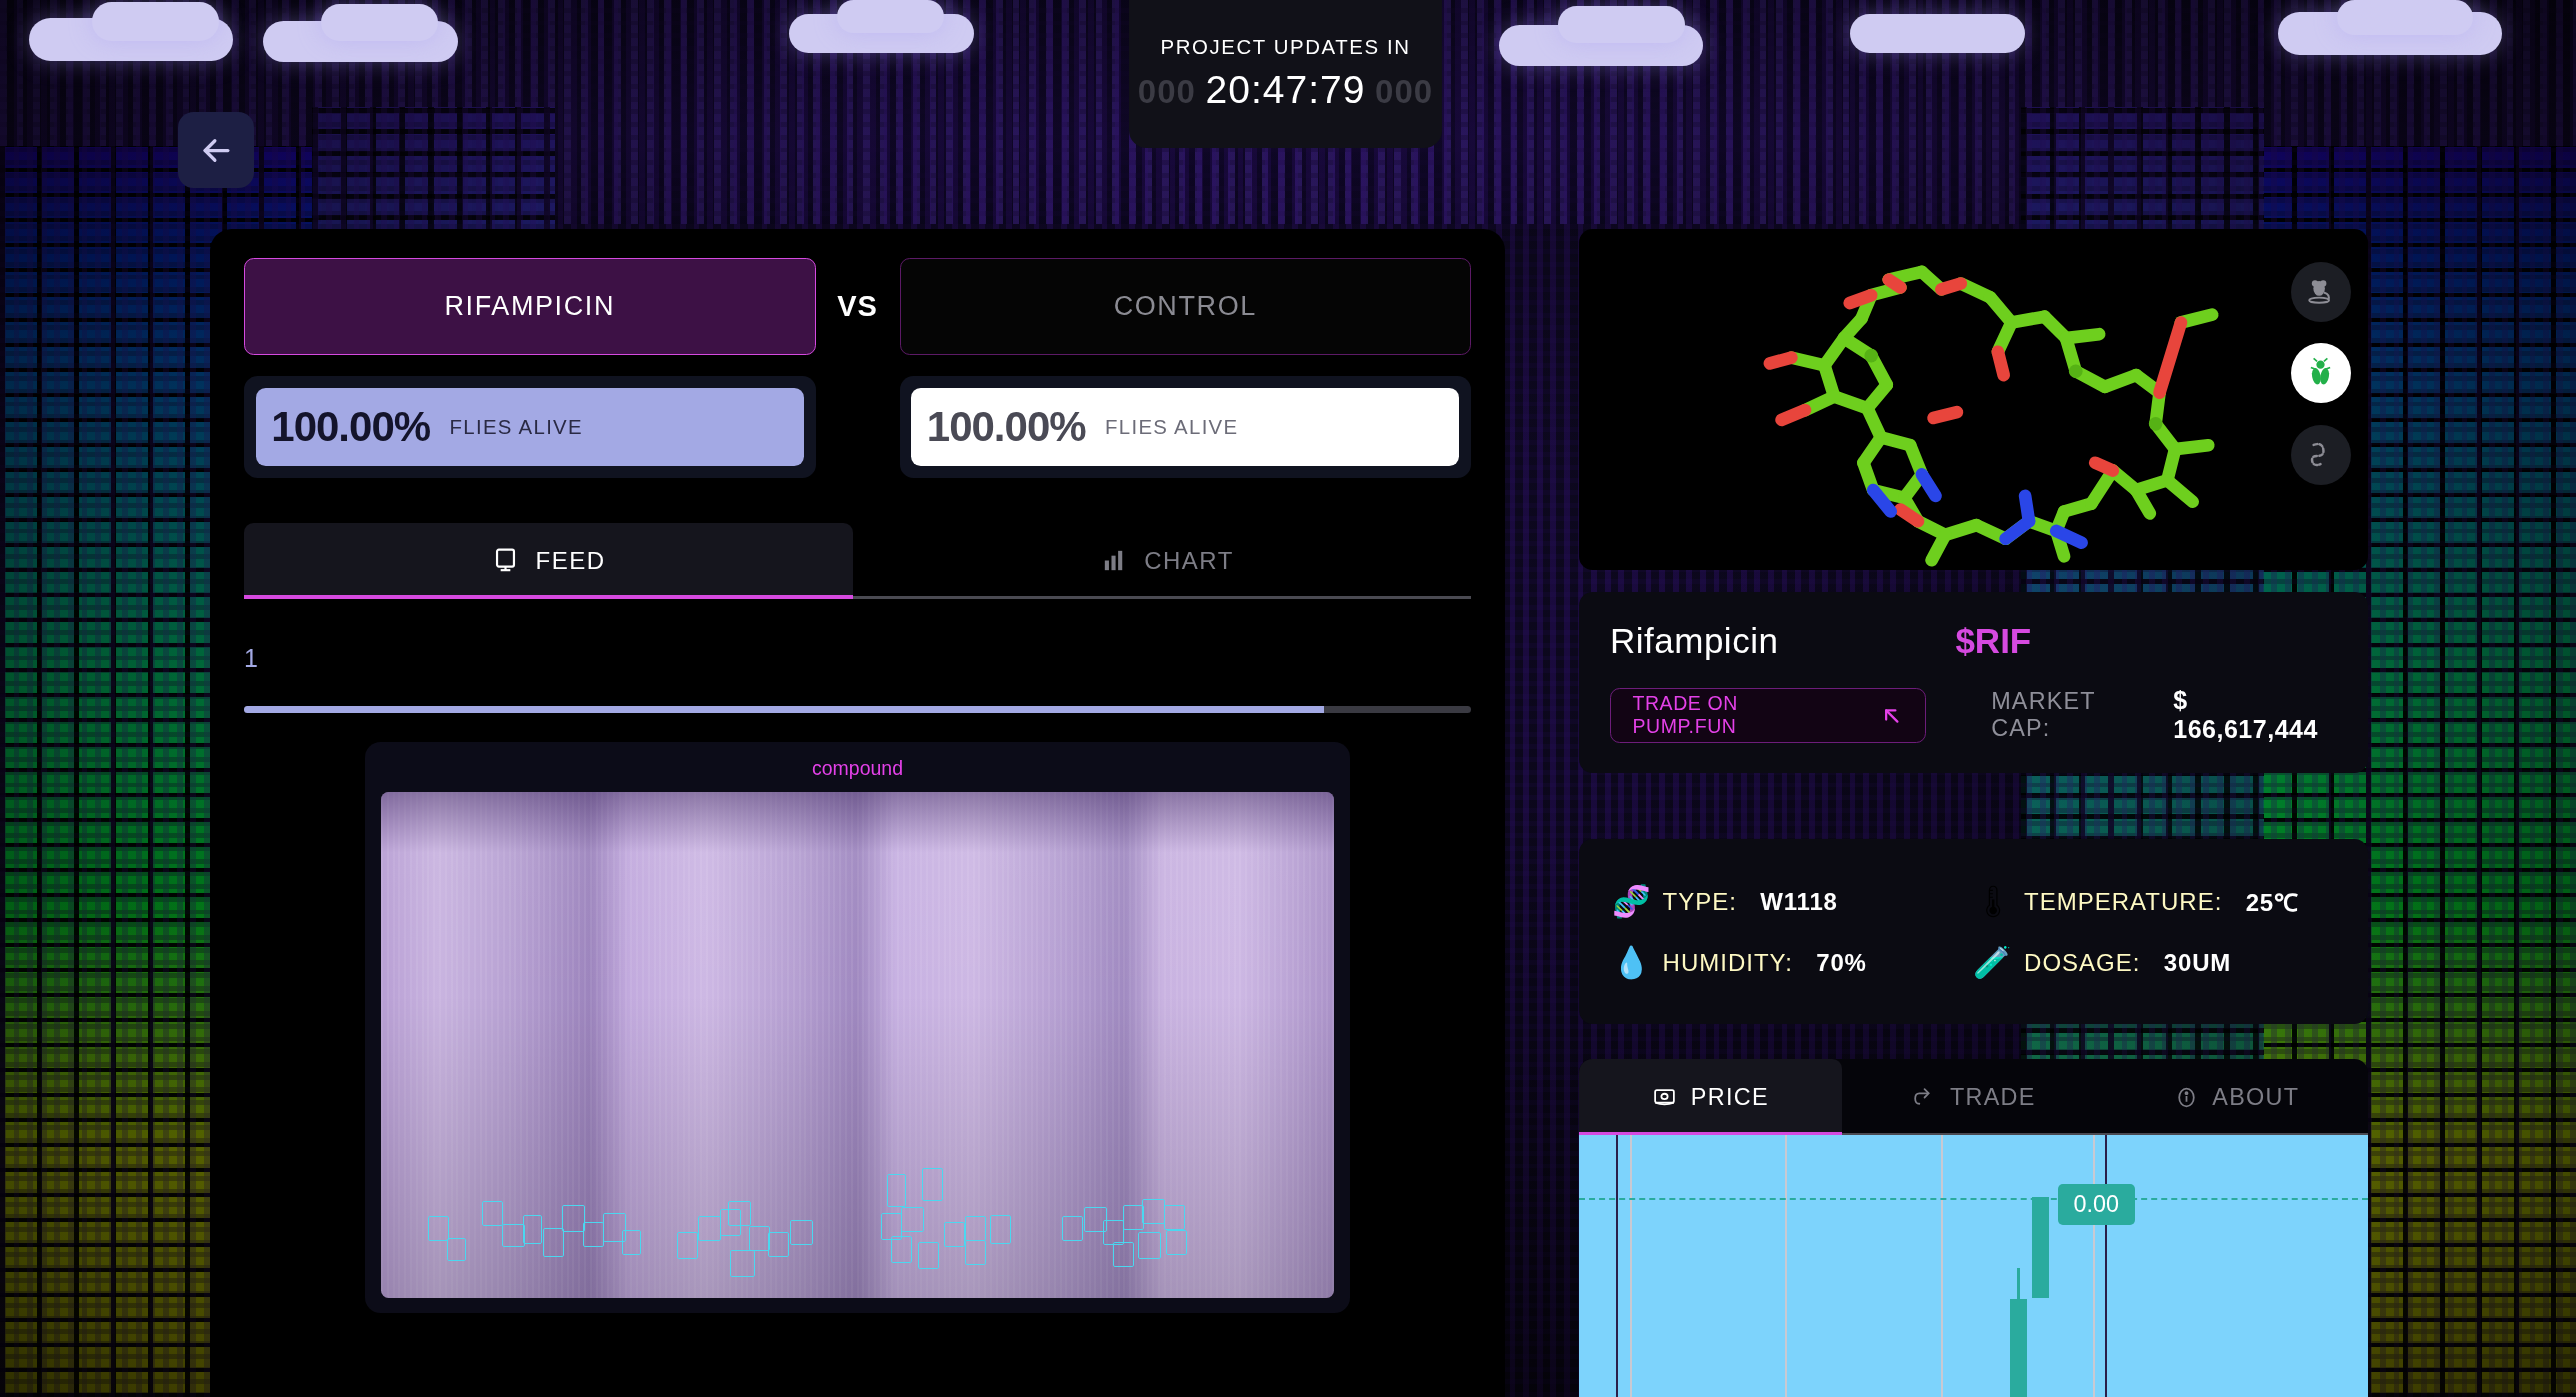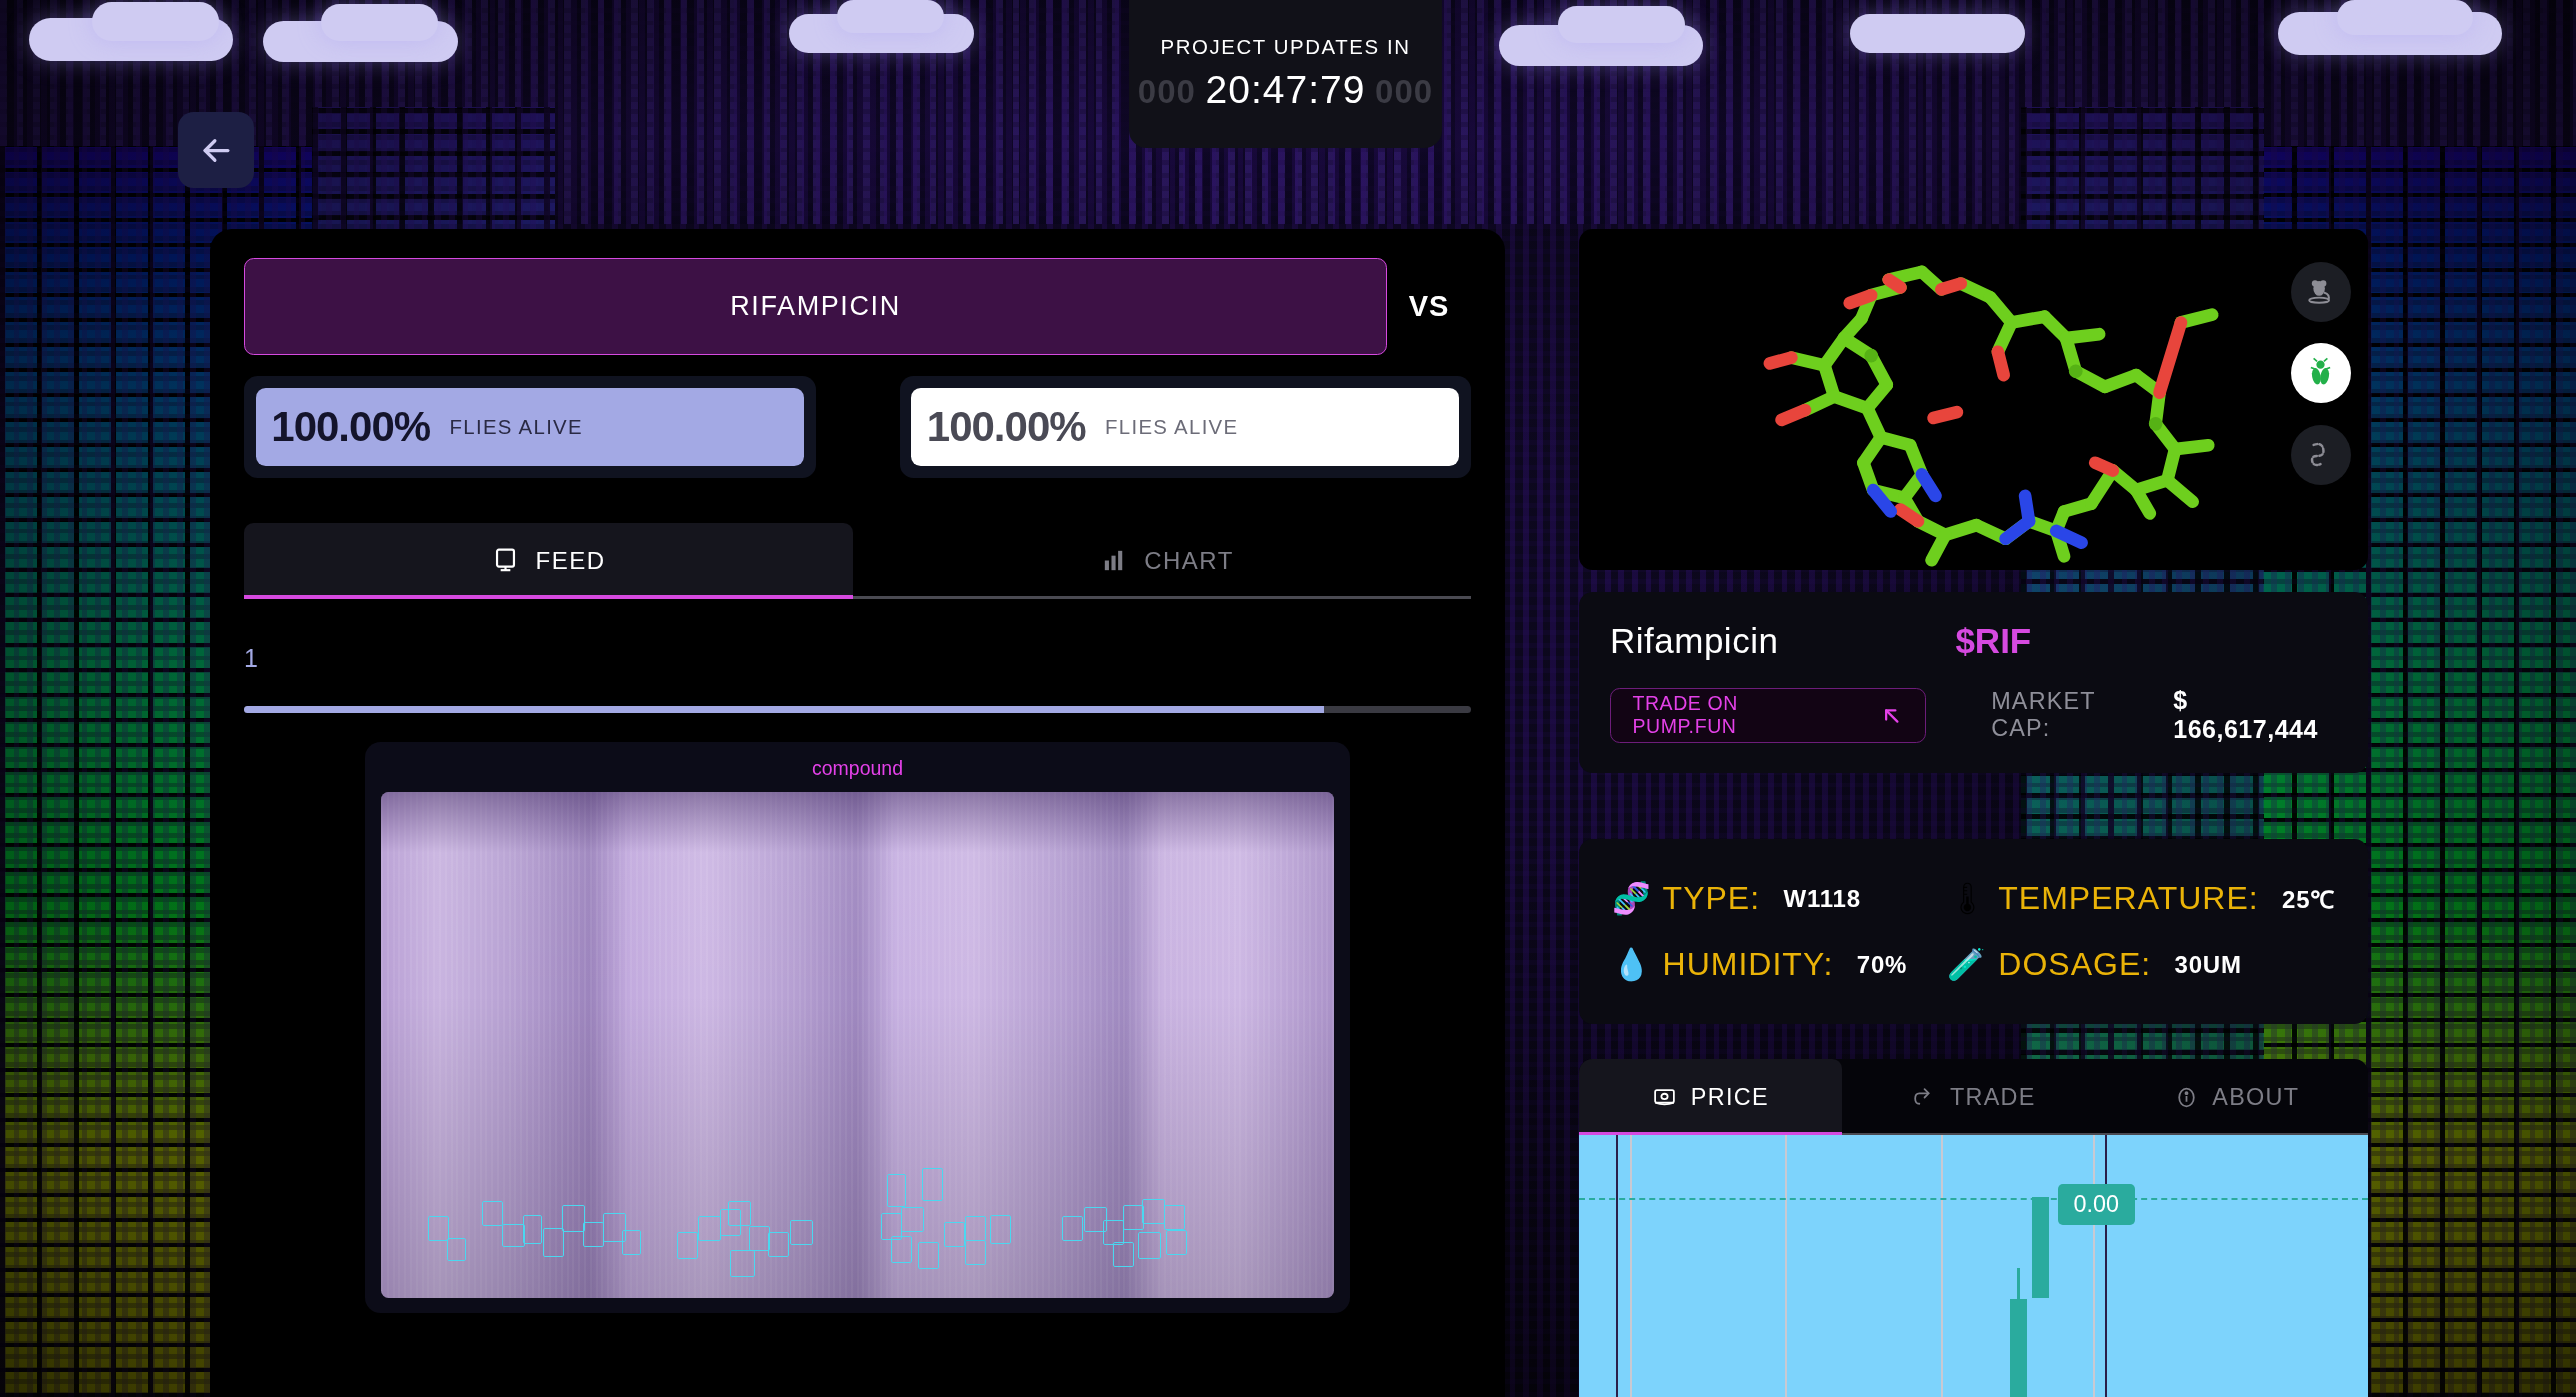--- a/index.html
+++ b/index.html
@@ -168,21 +168,21 @@
   .mcap-l { color:#8f8f99; font-size:23.4px; letter-spacing:1.2px; }
   .mcap-v { color:#fff; font-size:25px; font-weight:700; letter-spacing:0.5px; }
 
   .info-panel {
     position:absolute; left:1579px; top:839px; width:789px; height:185px;
     background:#0b0b12; border-radius:13.6px; z-index:30;
     display:grid; grid-template-columns:1fr 1fr; align-content:center; padding:0 33px; row-gap:29px;
   }
   .info-item { display:flex; align-items:center; gap:15.6px; }
   .info-ico { font-size:31px; line-height:1; width:35px; text-align:center; }
-  .info-k { color:#eab308; font-size:32px; letter-spacing:1px; }
+  .info-k { color:#fef9c3; font-size:24px; letter-spacing:1px; }
   .info-v { color:#fff; font-size:24px; font-weight:700; letter-spacing:0.8px; margin-left:7.8px; }
 
   .chart-panel {
     position:absolute; left:1579px; top:1059px; width:789px; height:338px;
     background:#05050a; border-radius:13.6px 13.6px 0 0; z-index:30; overflow:hidden;
   }
   .ctabs { display:flex; height:76px; }
   .ctab { flex:1; display:flex; align-items:center; justify-content:center; gap:13.6px;
           font-size:23.4px; letter-spacing:1.3px; cursor:pointer; position:relative; }
   .ctab.active { background:#15151d; border-radius:9.7px 9.7px 0 0; color:#fff; }
@@ -245,20 +245,23 @@
     </svg>
   </div>
 
   <div class="left-panel">
 
     <div class="cmp-row">
       <div class="cmp-tab active">
         <span>RIFAMPICIN</span>
       </div>
       <div class="vs">VS</div>
+      <div class="cmp-tab inactive">
+        <span>CONTROL</span>
+      </div>
     </div>
 
     <div class="stat-row">
       <div class="stat-shell">
         <div class="stat-card primary">
           <span class="stat-pct">100.00%</span>
           <span class="stat-lbl">FLIES ALIVE</span>
         </div>
       </div>
       <div class="stat-gap"></div>

